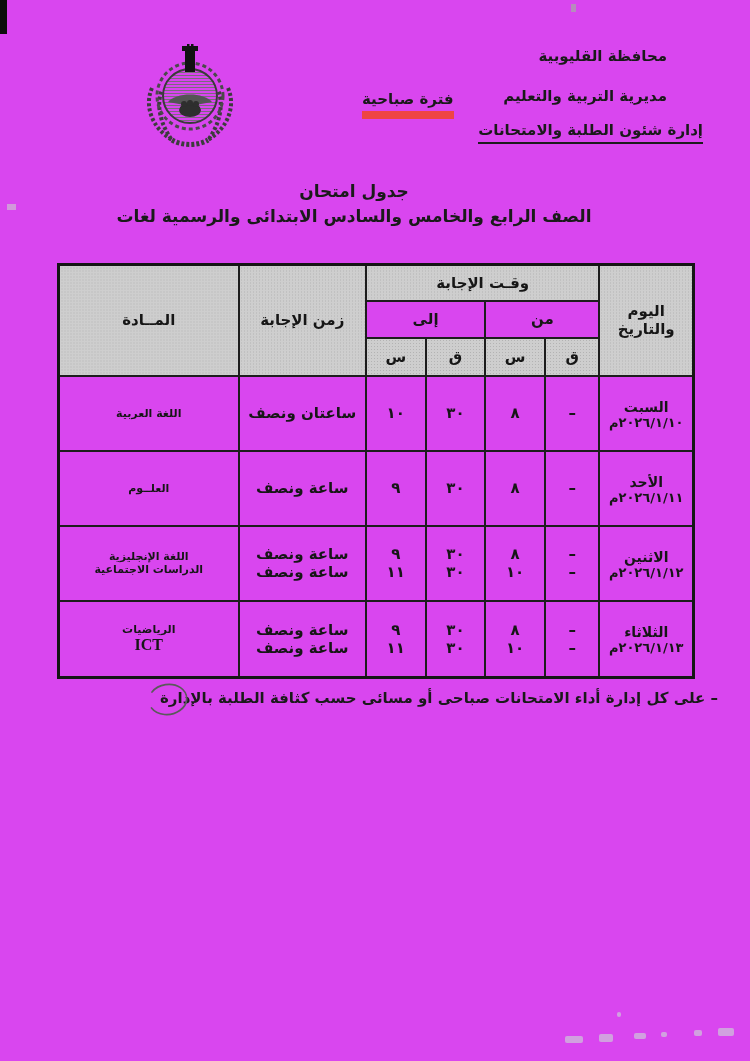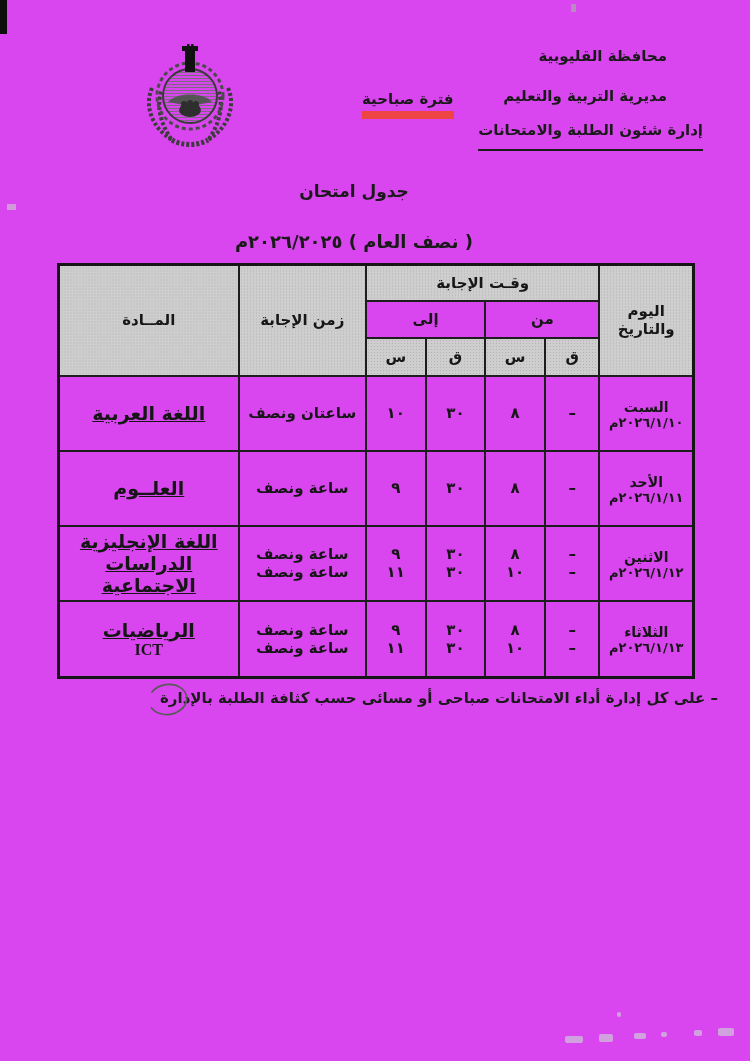--- a/index.html
+++ b/index.html
@@ -9,21 +9,21 @@
   
   .corner-mark{position:absolute;left:0;top:0;width:7px;height:34px;background:#0d0d0d;}
   .top-speck{position:absolute;left:571px;top:4px;width:5px;height:8px;background:#a9a9a9;opacity:.7;filter:blur(.4px);}
   .left-speck{position:absolute;left:7px;top:204px;width:9px;height:6px;background:#cfcfcf;opacity:.6;filter:blur(.6px);}
   .smudge{position:absolute;background:#ced1d8;opacity:.65;filter:blur(.7px);border-radius:2px;}
   
   .logo{position:absolute;left:138px;top:44px;}
   .org{position:absolute;font-size:15px;white-space:nowrap;direction:rtl;}
   .org1{right:83px;top:47px;}
   .org2{right:83px;top:87px;}
-  .org3{right:47px;top:121px;border-bottom:2px solid #1c1c1c;padding-bottom:10px;}
+  .org3{right:47px;top:121px;border-bottom:2px solid #1c1c1c;padding-bottom:3px;}
   .period{position:absolute;left:362px;top:90px;font-size:15px;direction:rtl;
           border-bottom:8px solid #ef4444;padding-bottom:3px;white-space:nowrap;}
   
   .title{position:absolute;left:0;width:708px;text-align:center;direction:rtl;white-space:nowrap;}
   .t1{top:181px;font-size:17px;}
   .t2{top:206px;font-size:17px;}
   .t3{top:231px;font-size:18px;letter-spacing:1px;}
   
   .exam{position:absolute;left:57px;top:263px;width:638px;border-collapse:collapse;
         table-layout:fixed;border:3px solid #151515;}
@@ -36,21 +36,21 @@
   .h1{height:36px;} .h2{height:37px;} .h3{height:38px;}
   .rbody{height:75px;} .rlast{height:77px;}
   .subhdr{font-size:14px;}
   .daycell{font-size:14px;}
   .daycell .inner{display:flex;flex-direction:column;justify-content:flex-end;height:100%;
         padding:9px 1px 7px;box-sizing:border-box;}
   .date{font-size:13px;direction:rtl;white-space:nowrap;}
   .num{font-size:15px;}
   .stack{display:flex;flex-direction:column;justify-content:space-around;height:100%;}
   .dur{font-size:15px;direction:rtl;white-space:nowrap;}
-  .subj{font-size:19px;direction:rtl;text-decoration:underline;}
+  .subj{font-size:11px;direction:rtl;}
   .ict{font-family:Liberation Serif, serif;font-size:16px;direction:ltr;}
   
   .note{position:absolute;right:32px;top:689px;font-size:15px;direction:rtl;white-space:nowrap;}
   .pen{position:absolute;left:143px;top:679px;}
 </style>
 </head>
 <body>
 
 <div class="page">
 
@@ -86,21 +86,21 @@
     <rect x="53" y="0" width="2.5" height="4" fill="#111"></rect>
   </svg>
 
   <div class="org org1">محافظة القليوبية</div>
   <div class="org org2">مديرية التربية والتعليم</div>
   <div class="org org3">إدارة شئون الطلبة والامتحانات</div>
 
   <div class="period">فترة صباحية</div>
 
   <div class="title t1">جدول امتحان</div>
-  <div class="title t3">( نصف العام ) ٢٠٢٦/٢٠٢٥م</div>
+  <div class="title t2">الصف الرابع والخامس والسادس الابتدائى والرسمية لغات</div>
 
   <table class="exam" dir="rtl">
     <colgroup>
       <col style="width:93px">
         <col style="width:54px">
         <col style="width:59px">
       <col style="width:59px">
         <col style="width:59px">
         <col style="width:126px">
         <col style="width:178px">

